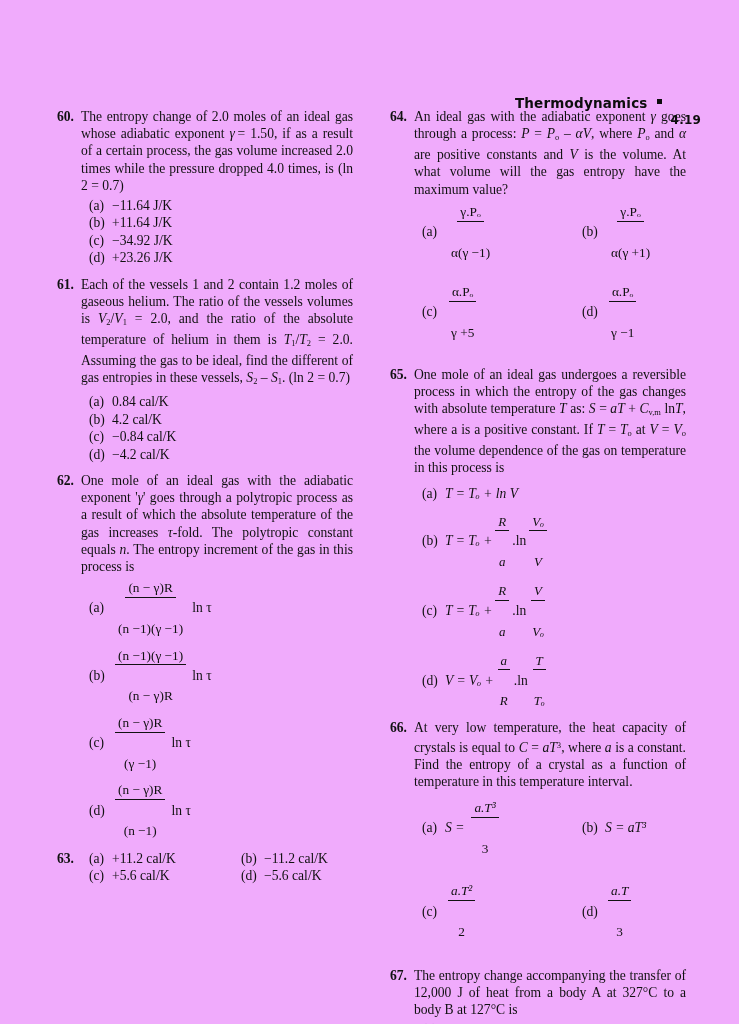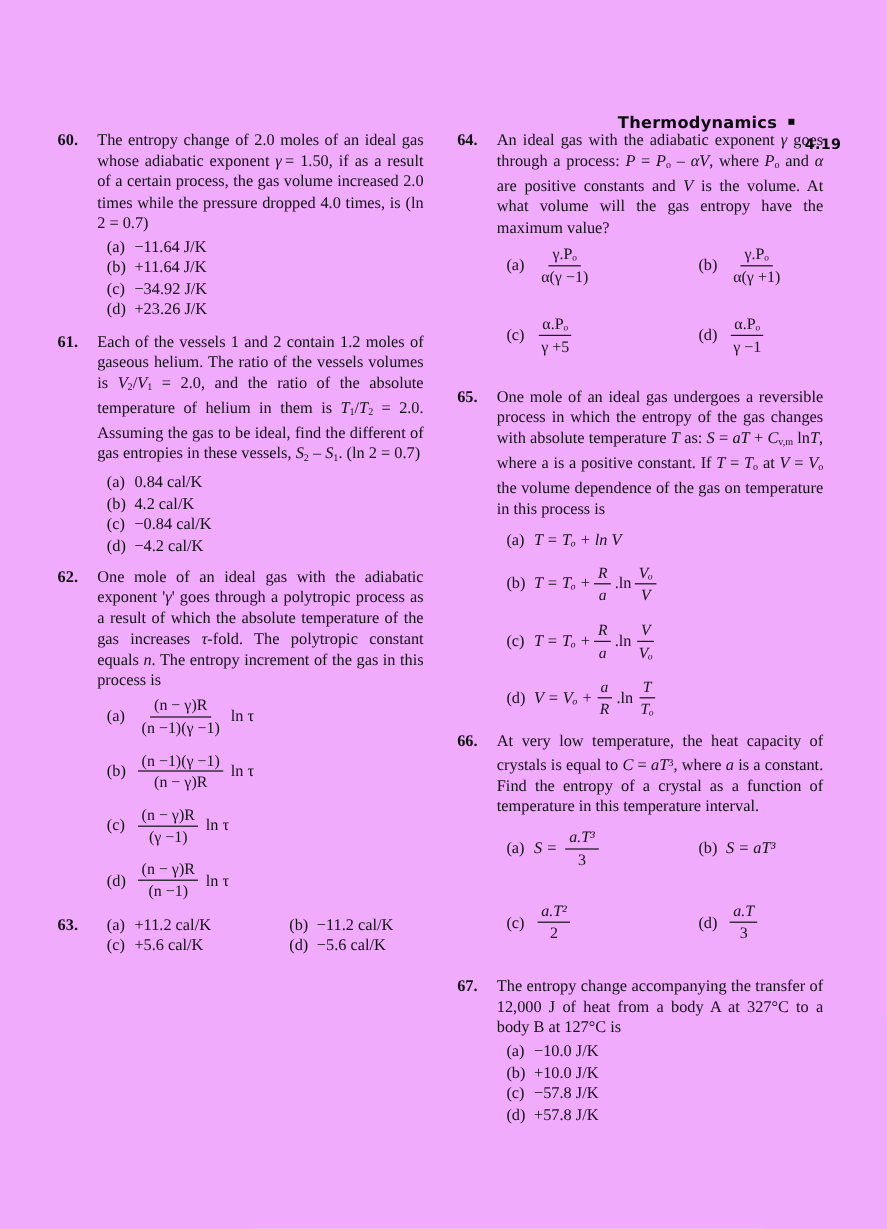--- a/index.html
+++ b/index.html
@@ -64,21 +64,21 @@
   .q {
     position: relative;
     padding-left: 33px;
     margin-bottom: 9px;
   }
   .qnum {
     position: absolute;
     left: 0;
     top: 0;
     width: 26px;
-    text-align: left;
+    text-align: right;
     font-weight: bold;
     font-size: 13.6px;
     line-height: 17.2px;
   }
   .qtext {
     font-size: 13.6px;
     line-height: 17.2px;
     text-align: justify;
     text-justify: inter-word;
   }
@@ -137,20 +137,21 @@
     vertical-align: 0.42em;
     font-style: normal;
   }
   .frac {
     display: inline-flex;
     flex-direction: column;
     align-items: center;
     vertical-align: middle;
     margin: 0 3px;
     line-height: 1.18;
+    gap: 22px;
   }
   .frac .num {
     padding: 0 3px 1px 3px;
     border-bottom: 1.1px solid #111;
     font-size: 13.3px;
     white-space: nowrap;
   }
   .frac .den {
     padding: 1px 3px 0 3px;
     font-size: 13.3px;

